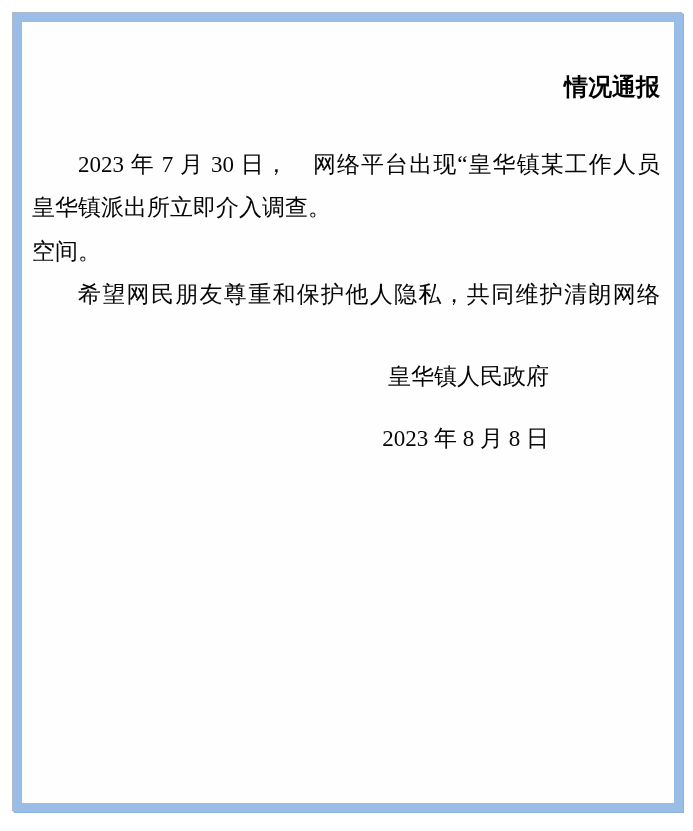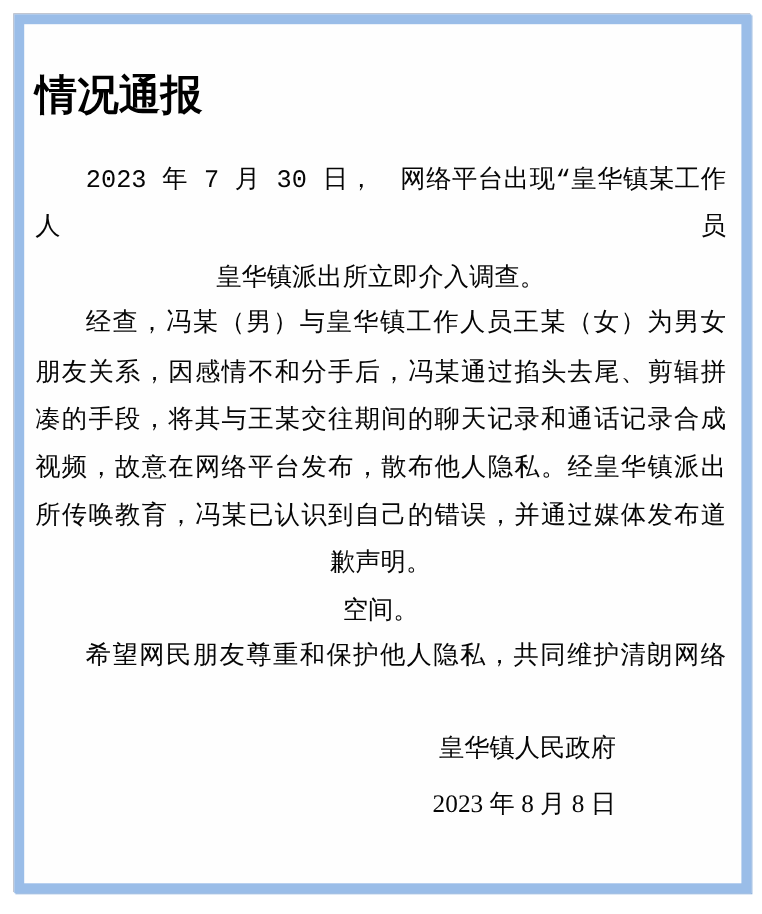--- a/index.html
+++ b/index.html
@@ -27,81 +27,73 @@
   }
   .content {
     box-sizing: border-box;
     width: 100%;
     height: 100%;
     padding: 0 14px 0 10px;
     color: #0c0c0c;
   }
   .title {
     margin: 47px 0 0 0;
-    text-align: left;
+    text-align: right;
     font-family: "Liberation Sans", sans-serif;
     font-weight: bold;
-    font-size: 38px;
+    font-size: 24px;
     line-height: 36px;
     color: #000000;
   }
   .body-text {
     margin-top: 38px;
     font-family: "Liberation Serif", serif;
     font-size: 23px;
     line-height: 43.3px;
     color: #060606;
   }
   .paragraph { margin: 0; }
   .line {
     margin: 0;
     text-align: justify;
     text-align-last: justify;
     text-justify: inter-character;
   }
-  .line.first { text-indent: 2em; font-family: Liberation Mono, monospace; }
+  .line.first { text-indent: 2em; }
   .line.end {
-    text-align: center;
+    text-align: left;
     text-align-last: auto;
   }
   .signature-block {
     margin-top: 37px;
     font-family: "Liberation Serif", serif;
     font-size: 23px;
     line-height: 47px;
     text-align: right;
     padding-right: 96px;
     color: #060606;
   }
-  .signature-block p { margin: 4px; }
+  .signature-block p { margin: 15px; }
 </style>
 </head>
 <body>
 
 <div class="page">
   <div class="frame">
     <div class="content">
 
       <h1 class="title">情况通报</h1>
 
       <div class="body-text">
 
         <div class="paragraph">
           <p class="line first">2023 年 7 月 30 日，　网络平台出现“皇华镇某工作人员</p>
           <p class="line end">皇华镇派出所立即介入调查。</p>
         </div>
 
-        <div class="paragraph">
-          <p class="line first">经查，冯某（男）与皇华镇工作人员王某（女）为男女</p>
-          <p class="line">朋友关系，因感情不和分手后，冯某通过掐头去尾、剪辑拼</p>
-          <p class="line">凑的手段，将其与王某交往期间的聊天记录和通话记录合成</p>
-          <p class="line">视频，故意在网络平台发布，散布他人隐私。经皇华镇派出</p>
-          <p class="line">所传唤教育，冯某已认识到自己的错误，并通过媒体发布道</p>
-          <p class="line end">歉声明。</p>
-        </div>
 
         <div class="paragraph">
           <p class="line end">空间。</p>
           <p class="line first">希望网民朋友尊重和保护他人隐私，共同维护清朗网络</p>
         </div>
 
       </div>
 
       <div class="signature-block">
         <p>皇华镇人民政府</p>

